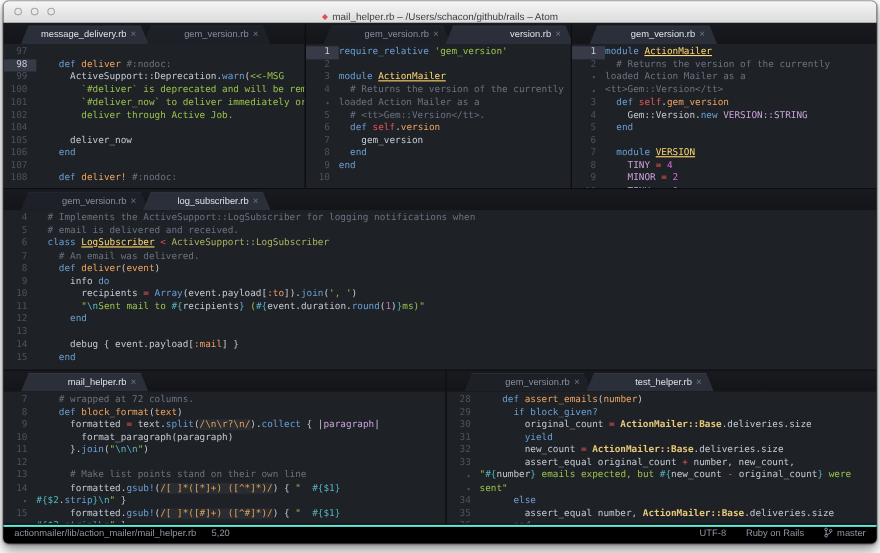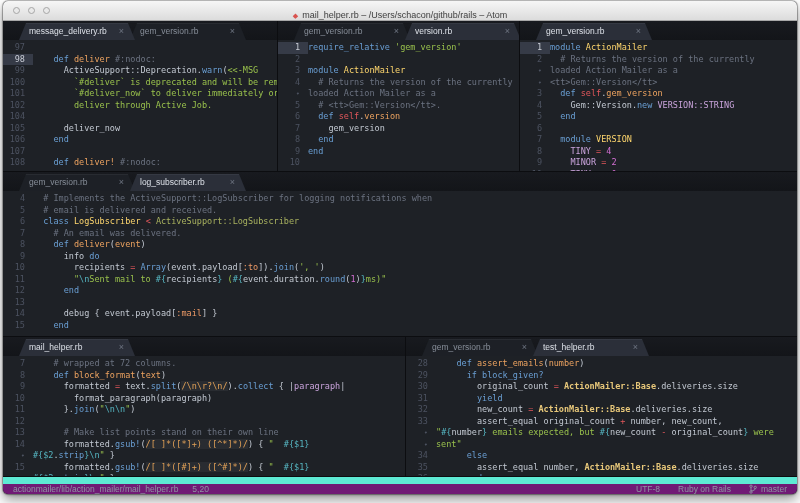--- a/index.html
+++ b/index.html
@@ -21,21 +21,21 @@
   .row-mid{height:165px}
   .row-bot{height:140px}
   .pane{position:relative;overflow:hidden;height:100%}
   .pane+.pane{border-left:1px solid #0c0d10}
   .p-tl{width:274px}.p-tm{width:242px}.p-tr{flex:1}
   .p-m{width:100%}
   .p-bl{width:402px}.p-br{flex:1}
   
   .tabbar{height:19px;background:linear-gradient(#181a1f,#131519);display:flex;align-items:flex-end;padding-left:16px;position:relative}
   .tab{height:17px;line-height:17px;min-width:116px;background:#1d2026;color:#878e99;font-size:8.5px;
-    text-align:left;position:relative;padding:0 20px 0 10px;margin-right:-5px;
+    text-align:right;position:relative;padding:0 20px 0 10px;margin-right:-5px;
     clip-path:polygon(7px 0,calc(100% - 7px) 0,100% 100%,0 100%);z-index:1;
     box-shadow:inset 0 1px 0 rgba(255,255,255,.05)}
   .tab.active{background:#2b2f39;color:#dde1e8;z-index:2}
   .tabclose{position:absolute;right:11px;top:0;color:#6e7582;font-size:9px}
   
   .editor{position:absolute;top:19px;left:0;right:0;bottom:0;background:#1e2126;
     font-family:"DejaVu Sans Mono",monospace;font-size:8.5px;line-height:11.5px;overflow:hidden;padding-top:2px}
   .linerow{display:flex;height:11.5px;white-space:pre}
   .gutter{width:30px;flex:none;text-align:right;padding-right:8px;color:#4c5260;font-size:8.5px}
   .gutter.active{background:#363b47;color:#c9cdd6}
@@ -45,28 +45,28 @@
   .t-p{color:#c3c9d2}
   .t-k{color:#6a9fd4}
   .t-mth{color:#6a9fd4}
   .t-fn{color:#eda360}
   .t-sym{color:#ee9a66}
   .t-cm{color:#6b7280}
   .t-str{color:#99c14c}
   .t-esc{color:#56b6c2}
   .t-tl{color:#56b6c2}
   .t-num{color:#d36fd3}
-  .t-con{color:#ffd76e;}
+  .t-con{color:#ffd76e;text-decoration:underline}
   .t-sup{color:#a9b25f;}
   .t-red{color:#e2575b}
   .t-lav{color:#c9a3db}
   .t-bc{color:#e8c87a;font-weight:bold}
   .t-rgx{color:#e2a157;background:rgba(255,255,255,.05)}
   
-  .statusbar{height:17px;background:#701a75;border-top:7px solid #5eead4;display:flex;align-items:flex-start;
+  .statusbar{height:17px;background:#000000;border-top:2px solid #5eead4;display:flex;align-items:flex-start;
     padding:0 10px;font-size:8.5px;color:#8f96a3;gap:14px}
   .sb-right{margin-left:auto;display:flex;align-items:center;gap:18px}
   .sb-item{display:flex;align-items:center;gap:4px}
   .branch-svg{display:inline-block}
 </style>
 </head>
 <body>
 
 <div class="window">
 

